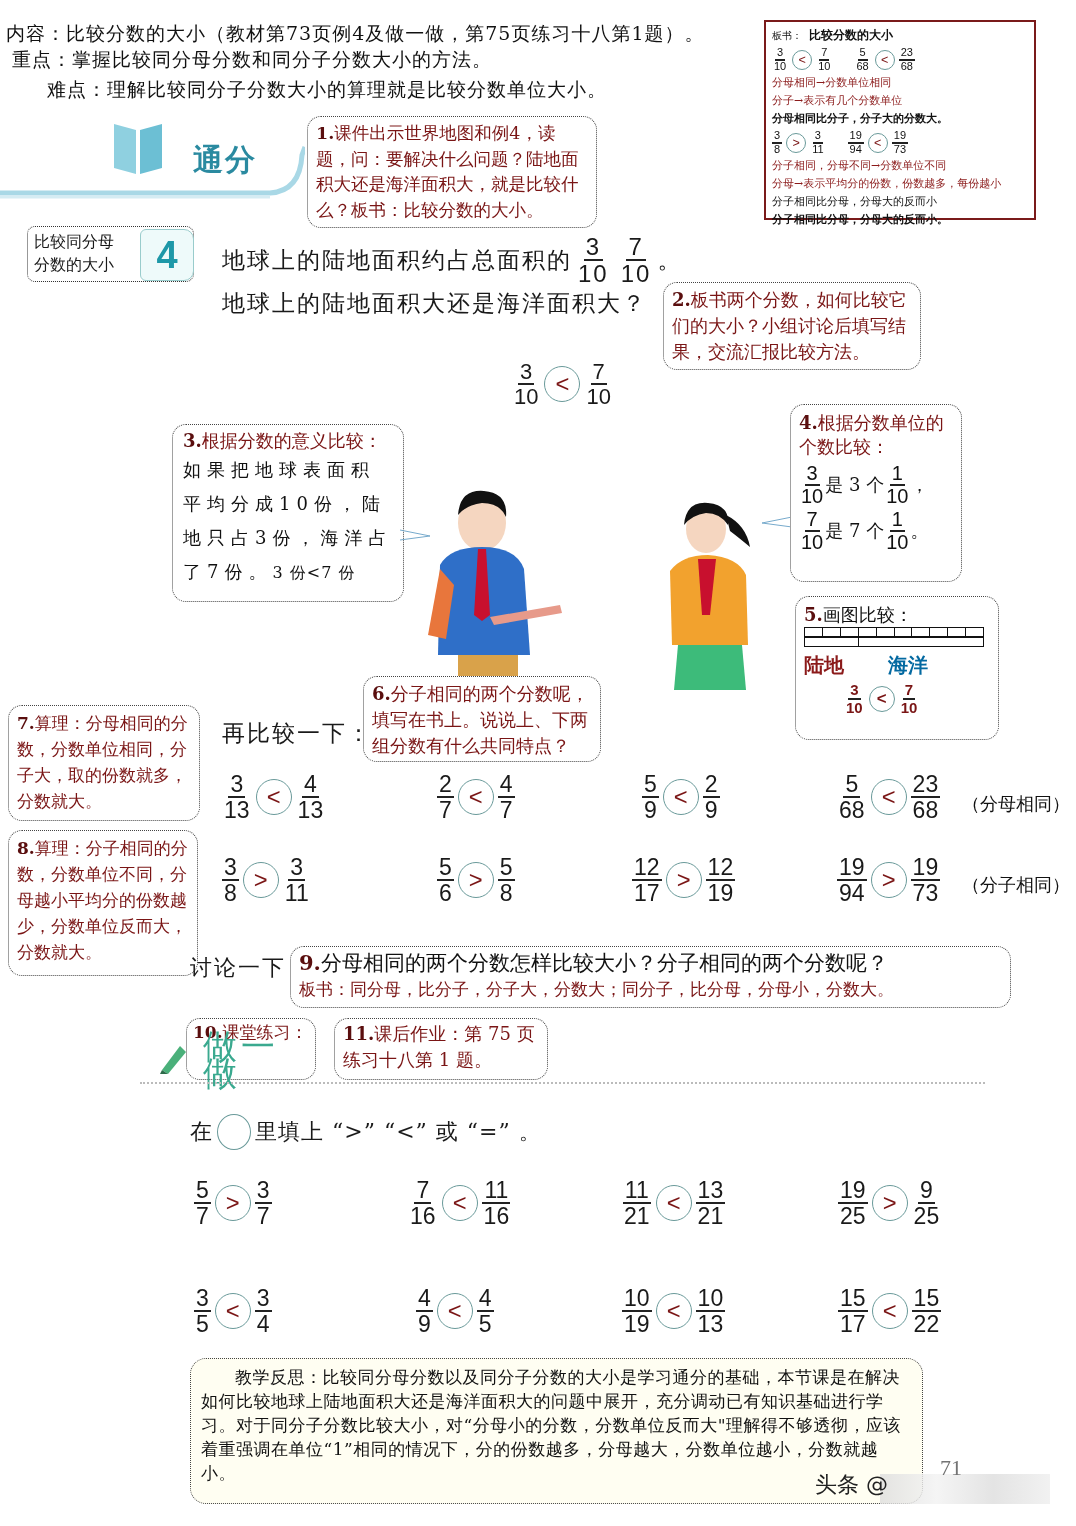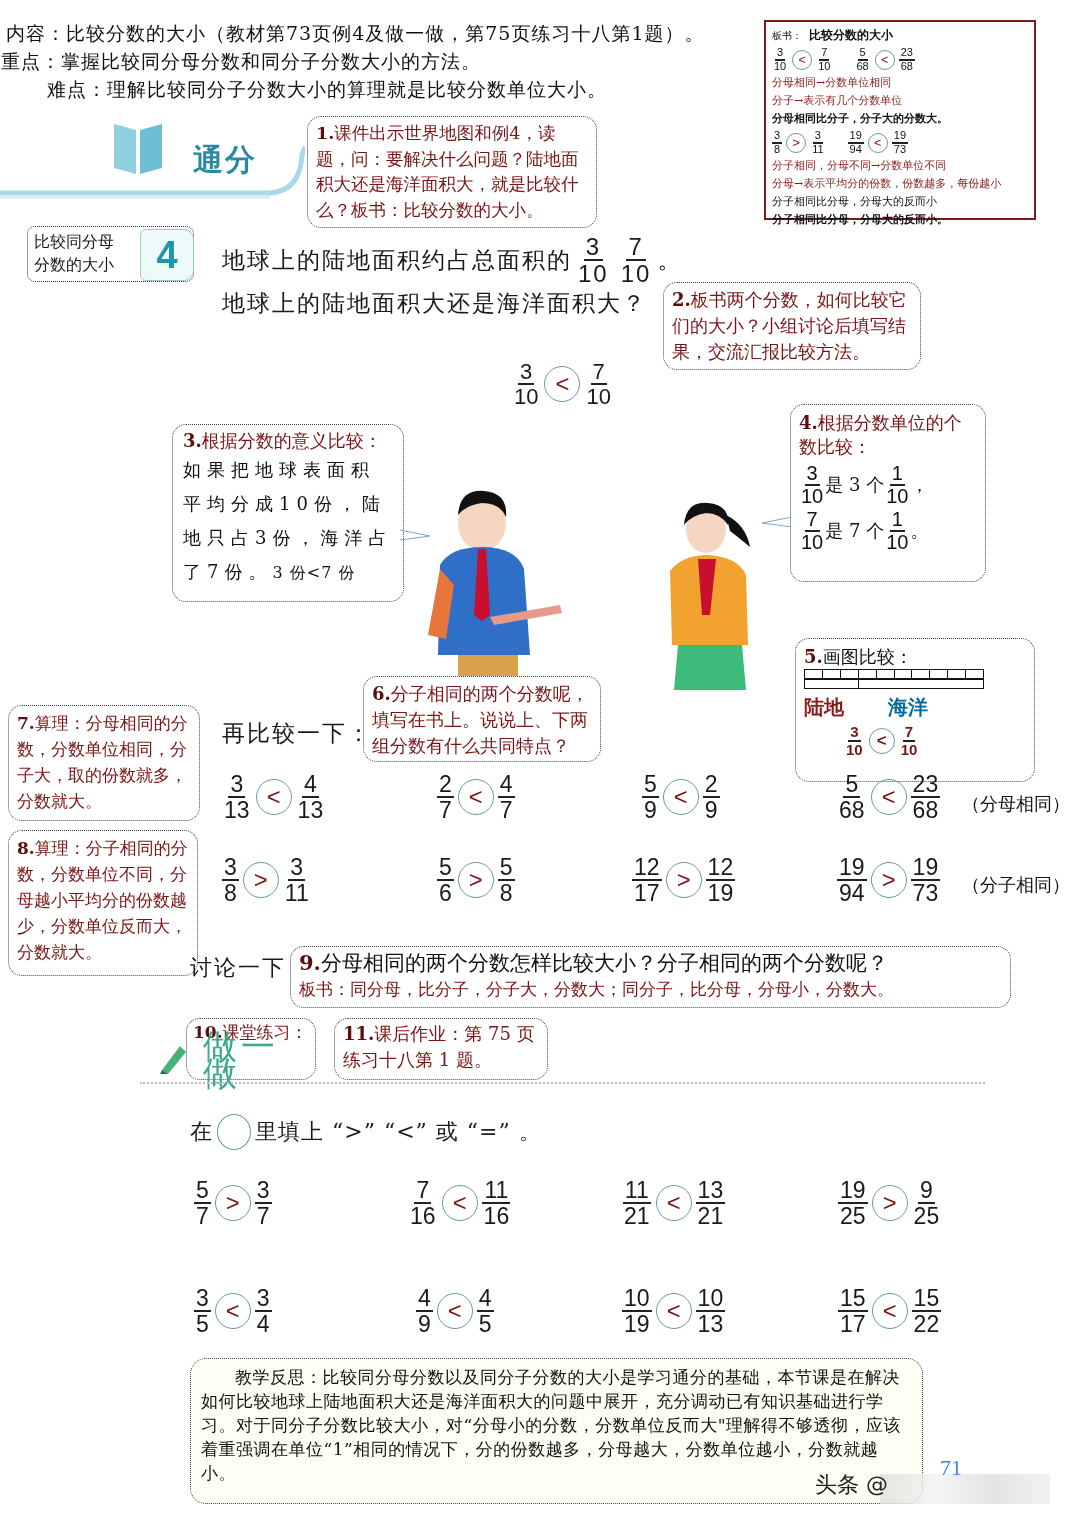--- a/index.html
+++ b/index.html
@@ -21,35 +21,35 @@
   .section-banner{position:absolute;left:0;top:115px;width:305px;height:85px;}
   .book-icon{position:absolute;left:112px;top:120px;width:52px;height:56px;}
   .title-tongfen{position:absolute;left:193px;top:140px;font-size:30px;font-weight:bold;color:#2a8aa0;letter-spacing:2px;}
   .example-tag{position:absolute;left:27px;top:226px;width:167px;height:56px;border:1.5px dotted #333;border-radius:8px;box-sizing:border-box;}
   .example-tag .lbl{position:absolute;left:6px;top:3px;font-size:16px;line-height:23px;}
   .example-num{position:absolute;left:112px;top:2px;width:52px;height:50px;border:1.5px solid #9cc;border-radius:6px 10px 10px 6px;background:#eefafa;font-family:"Liberation Sans",sans-serif;font-size:38px;font-weight:bold;color:#1e98a8;text-align:center;line-height:50px;}
   .dotted-sep{position:absolute;left:140px;top:1082px;width:845px;border-top:2px dotted #bbb;}
   .figure{position:absolute;}
   .reflection{position:absolute;left:190px;top:1358px;width:733px;height:146px;border:1.5px dotted #444;border-radius:16px;background:#fffef2;box-sizing:border-box;padding:6px 10px;font-size:17px;line-height:24px;color:#111;letter-spacing:0.5px;}
   .reflection .p{text-indent:2em;}
-  .page-no{position:absolute;left:940px;top:1455px;font-size:22px;font-family:"Liberation Serif",serif;color:#3b82f6;}
+  .page-no{position:absolute;left:940px;top:1455px;font-size:22px;font-family:"Liberation Serif",serif;color:#737373;}
   .watermark{position:absolute;left:815px;top:1470px;font-size:22px;color:#222;font-family:"DejaVu Sans",sans-serif;}
   .wm-blur{position:absolute;left:880px;top:1474px;width:170px;height:30px;background:linear-gradient(90deg,#ddd,#f2f2f2,#ddd,#eee);opacity:.8;}
   .bar-diagram{display:flex;flex-direction:column;width:180px;}
   .bar-row{display:flex;height:10px;}
   .bar-row .cell{flex:1;border:1.5px solid #111;border-right:none;box-sizing:border-box;}
   .bar-row .cell:last-child{border-right:1.5px solid #111;}
 </style>
 </head>
 <body>
 
 <div class="abs hdr-line" style="left:6px;top:20px;">
   <span>内容：</span><span>比较分数的大小（教材第73页例4及做一做，第75页练习十八第1题）。</span>
 </div>
-<div class="abs hdr-line" style="left:1px;top:48px;">
+<div class="abs hdr-line" style="left:12px;top:48px;font-family:Liberation Mono, monospace;">
   <span>重点：</span><span>掌握比较同分母分数和同分子分数大小的方法。</span>
 </div>
 <div class="abs hdr-line" style="left:6px;top:76px;margin-left:41px;">
   <span>难点：</span><span>理解比较同分子分数大小的算理就是比较分数单位大小。</span>
 </div>
 
 <div class="abs board" style="left:764px;top:20px;width:272px;height:200px;">
   <div><span style="font-size:10px;">板书：</span>&nbsp;&nbsp;<span class="t">比较分数的大小</span></div>
   <div style="display:flex;gap:22px;margin:2px 0;" id="board-row1">
       <span class="cmp">
@@ -184,21 +184,21 @@
   <path d="M38 64 L56 64 L50 120 L42 120Z" fill="#c8102e"></path>
   <path d="M18 150 L82 150 L86 195 L14 195Z" fill="#3dbb7a"></path>
 </svg>
 <svg class="abs" style="left:400px;top:528px;width:30px;height:14px;" viewBox="0 0 30 14">
     <path d="M0 2 L30 8 L0 12" fill="none" stroke="#7ac" stroke-width="1"></path>
   </svg>
 <svg class="abs" style="left:762px;top:515px;width:30px;height:14px;" viewBox="0 0 30 14">
     <path d="M30 2 L0 8 L30 12" fill="none" stroke="#7ac" stroke-width="1"></path>
   </svg>
 
-<div class="bubble" style="left:790px;top:404px;width:196px;height:178px;font-size:18px;line-height:24px;padding:6px 8px;">
+<div class="bubble" style="left:790px;top:404px;width:172px;height:178px;font-size:18px;line-height:24px;padding:6px 8px;">
   <div><span class="num">4.</span><span>根据分数单位的个数比较：</span></div>
   <div style="color:#111;display:flex;align-items:center;margin-top:4px;">
     <span class="frac" style="font-size:20px;">
         <span class="n">3</span>
         <span class="d">10</span>
       </span>
     <span>是 3 个</span>
     <span class="frac" style="font-size:20px;">
         <span class="n">1</span>
         <span class="d">10</span>
@@ -212,21 +212,21 @@
       </span>
     <span>是 7 个</span>
     <span class="frac" style="font-size:20px;">
         <span class="n">1</span>
         <span class="d">10</span>
       </span>
     <span>。</span>
   </div>
 </div>
 
-<div class="bubble" style="left:795px;top:596px;width:240px;height:144px;font-size:18px;line-height:24px;padding:6px 8px;margin-top:42px;">
+<div class="bubble" style="left:795px;top:596px;width:204px;height:144px;font-size:18px;line-height:24px;padding:6px 8px;">
   <div style="color:#111;"><span class="num">5.</span><span>画图比较：</span></div>
   <div class="bar-diagram">
     <div class="bar-row" id="bar-top">
         <div class="cell"></div>
         <div class="cell"></div>
         <div class="cell"></div>
         <div class="cell"></div>
         <div class="cell"></div>
         <div class="cell"></div>
         <div class="cell"></div>

